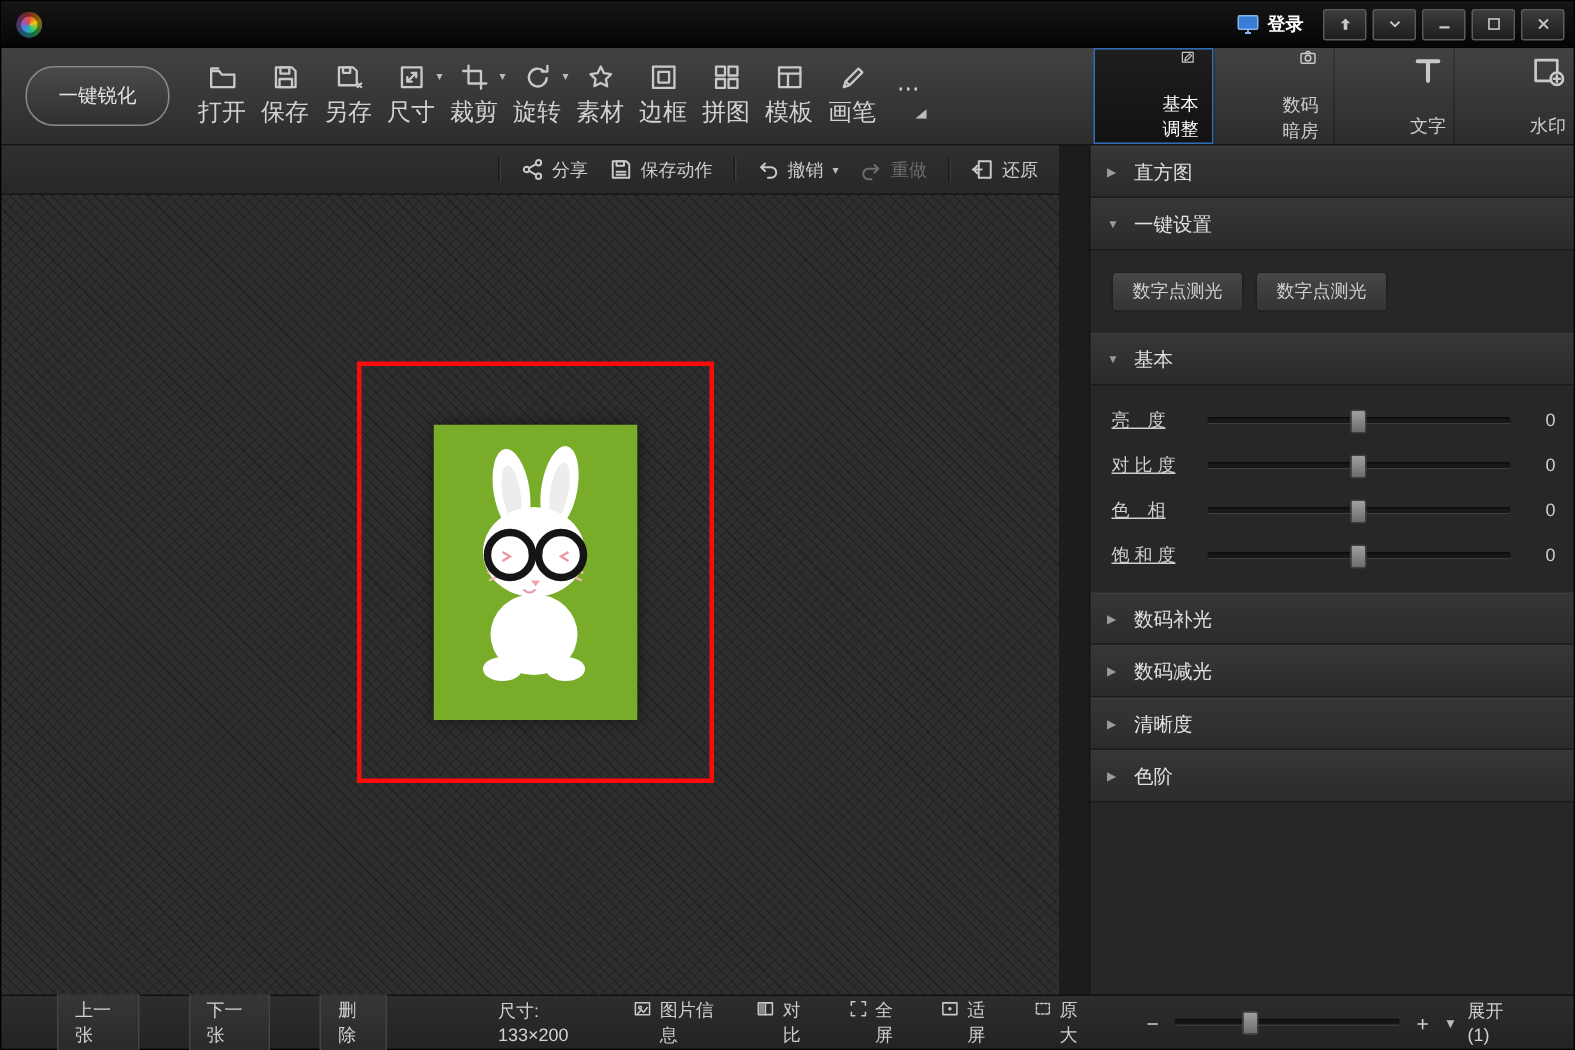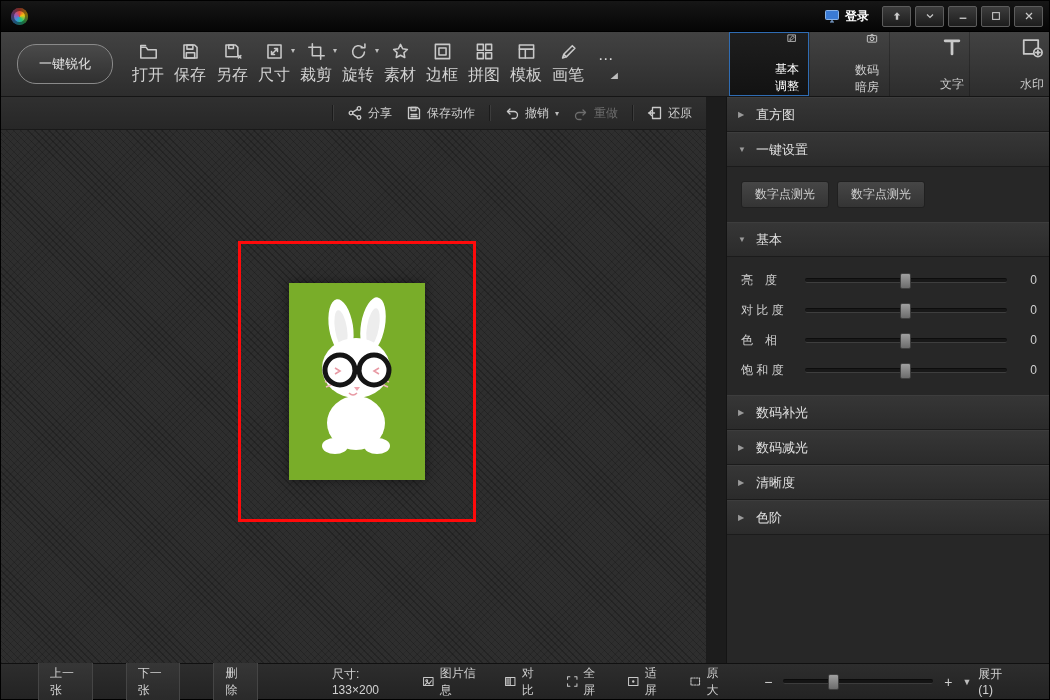--- a/index.html
+++ b/index.html
@@ -68,32 +68,32 @@
   .sec-body{background:#272727;}
   .onekey-grid{display:grid;grid-template-columns:repeat(3,1fr);gap:6px 7px;padding:12px 12px 4px 14px;}
   .pbtn{height:25px;background:linear-gradient(#464646,#343434);border:1px solid #202020;border-radius:3px;
         color:#cfcfcf;display:flex;align-items:center;justify-content:center;font-size:12px;white-space:nowrap;}
   .onekey-extra{display:flex;gap:8px;padding:14px 12px 14px 14px;}
   .onekey-extra .pbtn{padding:0 13px;}
   .basic-body{padding:8px 12px 10px 14px;}
   .reset-row{display:flex;justify-content:flex-end;margin-bottom:4px;}
   .reset-btn{padding:3px 13px;background:linear-gradient(#464646,#343434);border:1px solid #202020;border-radius:3px;color:#cfcfcf;}
   .slider-row{display:flex;align-items:center;height:30px;}
-  .slider-label{width:62px;color:#cfcfcf;white-space:pre;}
+  .slider-label{width:62px;color:#cfcfcf;white-space:pre;text-decoration:underline;}
   .slider-track{flex:1;height:3px;background:#181818;border-top:1px solid #0d0d0d;border-bottom:1px solid #3e3e3e;position:relative;margin:0 10px 0 2px;border-radius:2px;}
   .slider-thumb{position:absolute;top:-6px;width:9px;height:14px;background:linear-gradient(#a0a0a0,#6c6c6c);
                 border:1px solid #3f3f3f;border-radius:2px;}
   .slider-value{width:20px;text-align:right;color:#cfcfcf;}
 
   
   .bottombar{height:35px;flex:0 0 35px;background:linear-gradient(#2d2d2d,#232323);border-top:1px solid #101010;
              display:flex;align-items:center;padding:0 12px;gap:8px;}
   .bbtn{padding:4px 11px;background:linear-gradient(#373737,#292929);border:1px solid #454545;border-radius:3px;color:#d2d2d2;margin-left:25px;}
   .size-text{margin-left:66px;color:#d2d2d2;}
-  .bitem{display:flex;align-items:center;gap:5px;color:#cdcdcd;margin-left:16px;}
+  .bitem{display:flex;align-items:flex-start;gap:5px;color:#cdcdcd;margin-left:16px;}
   .bitem svg{width:15px;height:15px;}
   .zoom{display:flex;align-items:center;gap:9px;margin-left:28px;}
   .zoom-sign{color:#cfcfcf;font-size:14px;width:12px;text-align:center;}
   .zoom-track{width:150px;height:3px;background:#141414;border-top:1px solid #0b0b0b;border-bottom:1px solid #3c3c3c;position:relative;border-radius:2px;}
   .expand-ctl{margin-left:auto;display:flex;align-items:center;gap:7px;color:#d2d2d2;padding-right:28px;}
   .expand-tri{font-size:9px;color:#bdbdbd;}
 
   .ti,.ai{fill:none;stroke:#c9c9c9;stroke-width:1.3;stroke-linecap:round;stroke-linejoin:round;}
   .ai-dis{stroke:#6d6d6d;}
 </style>

